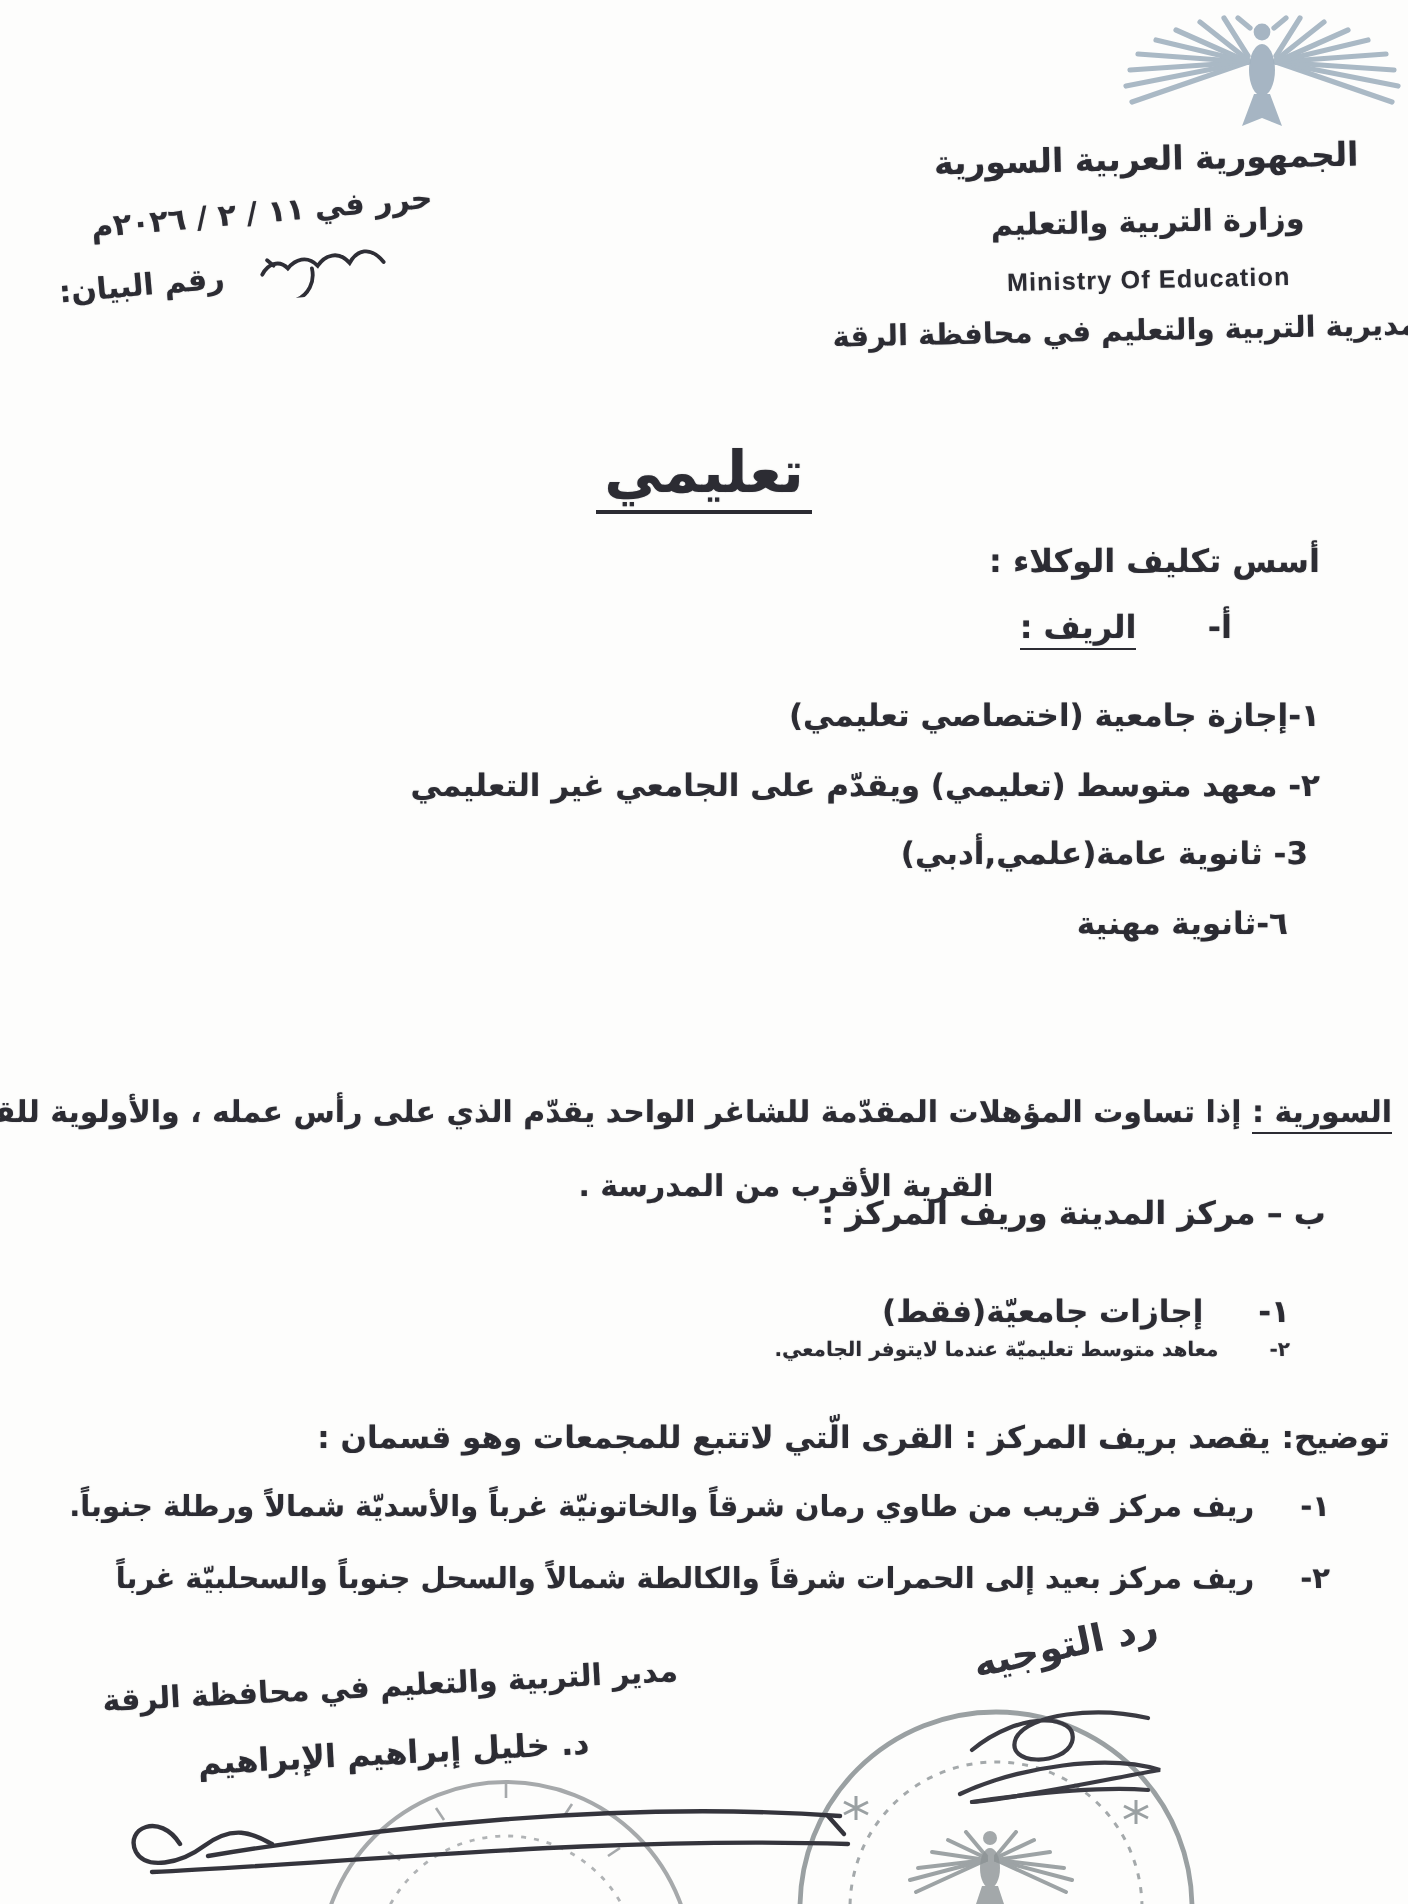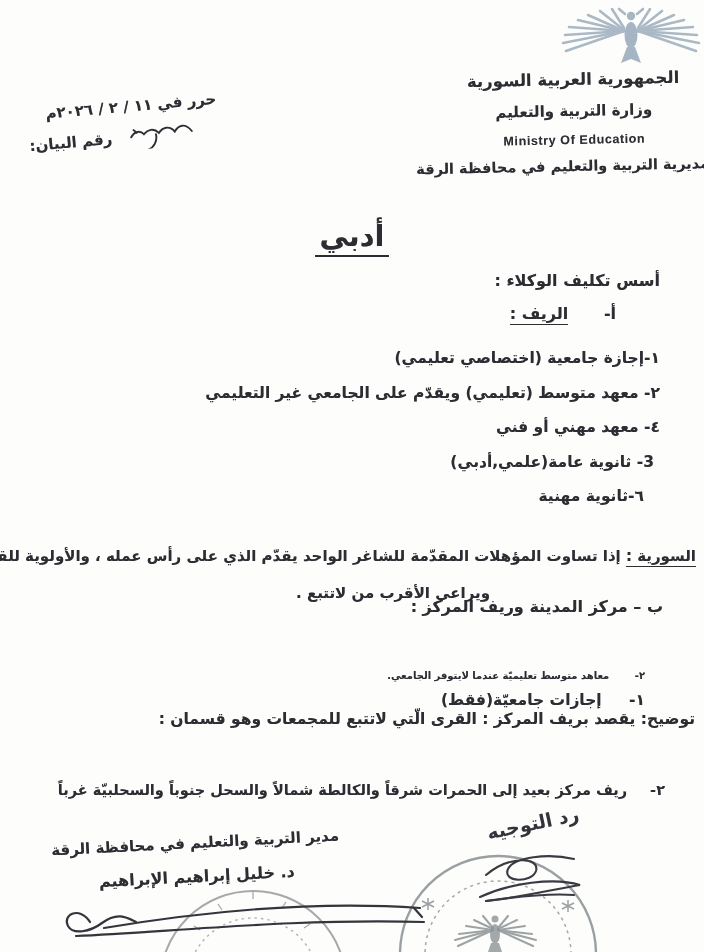--- a/index.html
+++ b/index.html
@@ -29,21 +29,21 @@
   
   .intro{top:271px;right:44px;font-size:16px;}
   .ahead{top:304px;right:88px;font-size:16px;}
   .ahead .gap{margin-right:30px;margin-top:32px;}
   .alist{top:341px;right:44px;font-size:15.5px;line-height:34.6px;text-align:right;}
   .alist .i5{margin-right:6px;}
   .alist .i6{margin-right:16px;}
   .note1{top:547px;right:8px;font-size:15px;}
   .note2{top:584px;left:0;right:0;text-align:center;padding-left:82px;font-size:15px;}
   .bhead{top:597px;right:41px;font-size:16px;}
-  .bitem1{top:647px;right:59px;font-size:15.5px;margin-top:44px;}
+  .bitem1{top:647px;right:59px;font-size:15.5px;}
   .bitem2{top:670px;right:59px;font-size:10px;margin-left:36px;}
   .numgap{margin-right:22px;}
   .clead{top:710px;right:9px;font-size:15.5px;}
   .citem1{top:746px;right:39px;font-size:14.5px;}
   .citem2{top:782px;right:39px;font-size:14.5px;}
   .cgap{margin-right:18px;}
   
   .sig{left:46px;top:834px;width:300px;text-align:center;transform:rotate(-3deg);}
   .sig .t{font-size:15px;}
   .sig .n{font-size:16px;margin-top:15px;}
@@ -98,57 +98,60 @@
         <g stroke="#2e2e36" stroke-width="1.9" stroke-linecap="round" fill="none">
           <path d="M70,12 c-6,-9 -13,-7 -17,-1 c-5,-7 -12,-5 -16,0 c-5,-6 -11,-4 -15,0 c-4,-5 -10,-3 -13,2"></path>
           <path d="M34,12 c1,7 -3,13 -9,15"></path>
           <path d="M12,6 l3,3"></path>
         </g>
       </svg>
     </div>
   </div>
 
   <div class="abs title ink b ar">
-    <span>أدبي</span>
+    <span>تعليمي</span>
   </div>
 
   <div class="abs intro ink b ar">أسس تكليف الوكلاء :</div>
 
   <div class="abs ahead ink b ar">
     <span>أ-</span>
     <span class="gap u">الريف :</span>
   </div>
 
   <div class="abs alist ink b ar">
     <div>١-إجازة جامعية (اختصاصي تعليمي)</div>
     <div>٢- معهد متوسط (تعليمي) ويقدّم على الجامعي غير التعليمي</div>
-    <div>٤- معهد مهني أو فني</div>
     <div class="i5">3- ثانوية عامة(علمي,أدبي)</div>
     <div class="i6">٦-ثانوية مهنية</div>
   </div>
 
   <div class="abs note1 ink b ar">
     <span class="u">السورية :</span>
     <span>إذا تساوت المؤهلات المقدّمة للشاغر الواحد يقدّم الذي على رأس عمله ، والأولوية للقاطن في القرية</span>
   </div>
-  <div class="abs note2 ink b ar">ويراعي الأقرب من لاتتبع .</div>
+  <div class="abs note2 ink b ar">القرية الأقرب من المدرسة .</div>
 
   <div class="abs bhead ink b ar">ب – مركز المدينة وريف المركز :</div>
   <div class="abs bitem1 ink b ar">
     <span>١-</span>
     <span class="numgap">إجازات جامعيّة(فقط)</span>
   </div>
   <div class="abs bitem2 ink b ar">
     <span>٢-</span>
     <span class="numgap">معاهد متوسط تعليميّة عندما لايتوفر الجامعي.</span>
   </div>
 
   <div class="abs clead ink b ar">
     <span>توضيح:</span>
     <span>يقصد بريف المركز : القرى الّتي لاتتبع للمجمعات وهو قسمان :</span>
+  </div>
+  <div class="abs citem1 ink b ar">
+    <span>١-</span>
+    <span class="cgap">ريف مركز قريب من طاوي رمان شرقاً والخاتونيّة غرباً والأسديّة شمالاً ورطلة جنوباً.</span>
   </div>
   <div class="abs citem2 ink b ar">
     <span>٢-</span>
     <span class="cgap">ريف مركز بعيد إلى الحمرات شرقاً والكالطة شمالاً والسحل جنوباً والسحلبيّة غرباً</span>
   </div>
 
   <svg class="abs" style="left:158px;top:856px;" width="190" height="96" viewBox="0 0 190 96">
     <circle cx="95" cy="128" r="93" stroke="#a6a9ab" stroke-width="2" fill="none"></circle>
     <circle cx="95" cy="128" r="66" stroke="#b0b3b5" stroke-width="1.4" fill="none" stroke-dasharray="2.5 4"></circle>
     <g stroke="#a6a9ab" stroke-width="1.3" fill="none">

